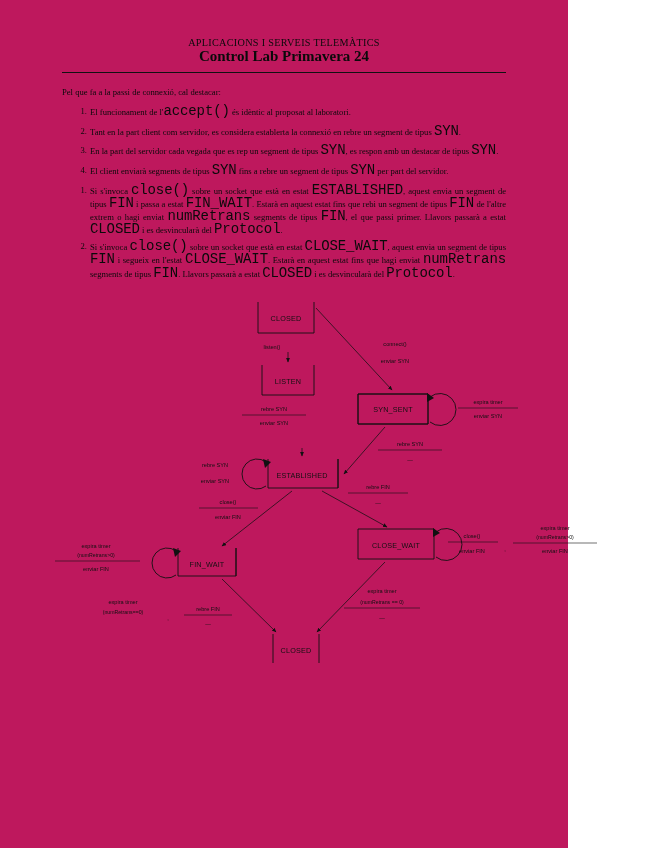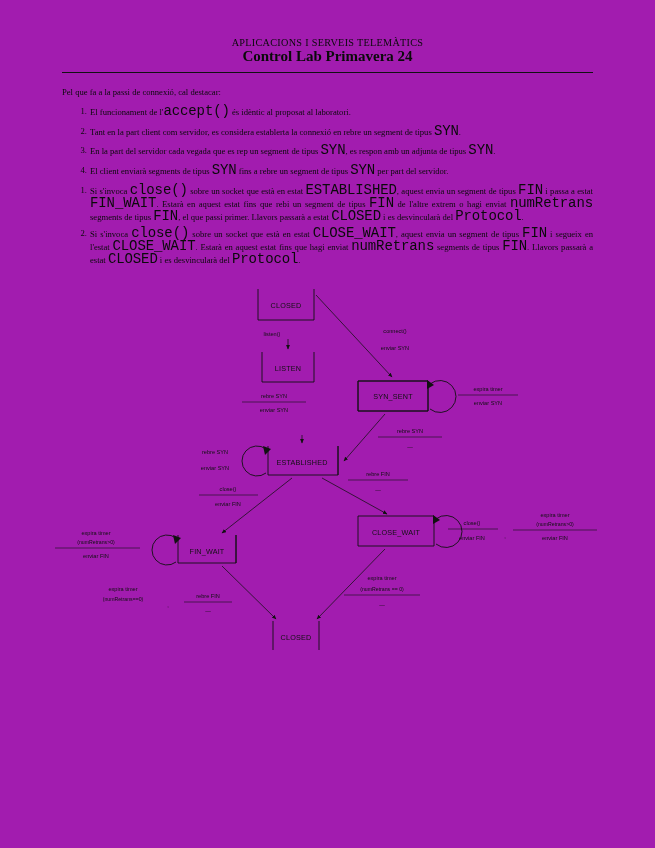--- a/index.html
+++ b/index.html
@@ -9,23 +9,23 @@
   }
   body {
     width: 655px;
     height: 848px;
     font-family: "Liberation Serif", serif;
     color: #0a0a0a;
     overflow: hidden;
   }
   .page {
     position: relative;
-    width: 655px;
+    width: 568px;
     height: 848px;
-    background: #a21caf;
+    background: #be185d;
     box-sizing: border-box;
   }
   .header {
     text-align: center;
     padding-top: 36px;
   }
   .header .line1 {
     font-family: "Liberation Serif", serif;
     font-size: 10.2px;
     letter-spacing: 0.3px;
@@ -126,21 +126,21 @@
   </div>
   <div class="rule"></div>
 
   <div class="content">
 
 
     <p class="lead">Pel que fa a la passi de connexió, cal destacar:</p>
     <ol class="enum" id="conn-list">
         <li><span>El funcionament de l'</span><span class="mono">accept()</span><span> és idèntic al proposat al laboratori.</span></li>
         <li><span>Tant en la part client com servidor, es considera establerta la connexió en rebre un segment de tipus </span><span class="mono">SYN</span><span>.</span></li>
-        <li><span>En la part del servidor cada vegada que es rep un segment de tipus </span><span class="mono">SYN</span><span>, es respon amb un adjunta de tipus </span><span class="mono">SYN</span><span>.</span></li>
+        <li><span>En la part del servidor cada vegada que es rep un segment de tipus </span><span class="mono">SYN</span><span>, es respon amb un destacar de tipus </span><span class="mono">SYN</span><span>.</span></li>
         <li><span>El client enviarà segments de tipus </span><span class="mono">SYN</span><span> fins a rebre un segment de tipus </span><span class="mono">SYN</span><span> per part del servidor.</span></li>
       </ol>
 
     <ol class="enum tight" id="disc-list">
         <li><span>Si s'invoca </span><span class="mono">close()</span><span> sobre un socket que està en estat </span><span class="mono">ESTABLISHED</span><span>, aquest envia un segment de tipus </span><span class="mono">FIN</span><span> i passa a estat </span><span class="mono">FIN_WAIT</span><span>. Estarà en aquest estat fins que rebi un segment de tipus </span><span class="mono">FIN</span><span> de l'altre extrem o hagi enviat </span><span class="mono">numRetrans</span><span> segments de tipus </span><span class="mono">FIN</span><span>, el que passi primer. Llavors passarà a estat </span><span class="mono">CLOSED</span><span> i es desvincularà del </span><span class="mono">Protocol</span><span>.</span></li>
         <li><span>Si s'invoca </span><span class="mono">close()</span><span> sobre un socket que està en estat </span><span class="mono">CLOSE_WAIT</span><span>, aquest envia un segment de tipus </span><span class="mono">FIN</span><span> i segueix en l'estat </span><span class="mono">CLOSE_WAIT</span><span>. Estarà en aquest estat fins que hagi enviat </span><span class="mono">numRetrans</span><span> segments de tipus </span><span class="mono">FIN</span><span>. Llavors passarà a estat </span><span class="mono">CLOSED</span><span> i es desvincularà del </span><span class="mono">Protocol</span><span>.</span></li>
       </ol>
 
   </div>
 

